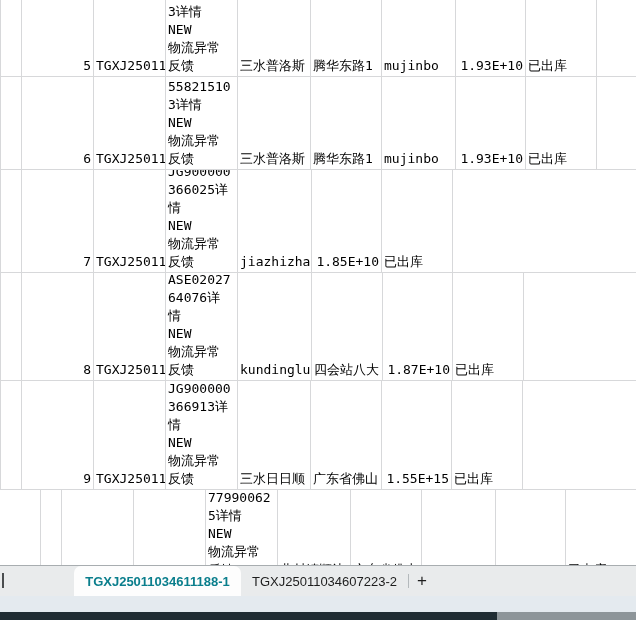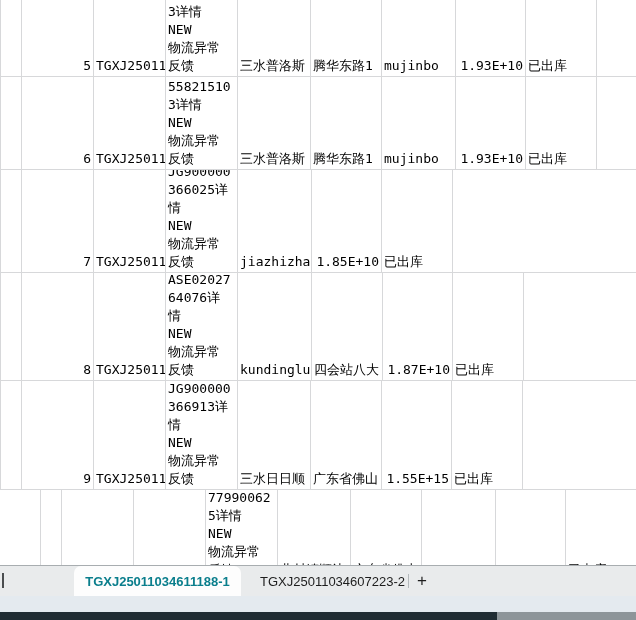--- a/index.html
+++ b/index.html
@@ -33,21 +33,21 @@
   .r10{top:490px;height:90px;border-bottom:none;margin-left:40px;}
   
   .tabbar{position:absolute;left:0;top:565px;width:636px;height:31px;background:#e9ebec;
           border-top:1px solid #a8adb0;box-sizing:border-box;}
   .navmark{position:absolute;left:2px;top:7px;width:2px;height:15px;background:#4a4d4f;}
   .tab{position:absolute;top:0;height:30px;display:flex;align-items:center;justify-content:center;
        font-size:13px;color:#1d1d1d;cursor:default;overflow:hidden;}
   .tab-summary{left:12px;width:68px;font-size:15px;margin-top:33px;}
   .tab-active{left:74px;width:167px;background:#fdfdfd;border-radius:7px 7px 0 0;
               color:#0a7e8c;font-weight:bold;}
-  .tab-2{left:241px;width:167px;margin-left:8px;}
+  .tab-2{left:241px;width:167px;}
   .vsep{position:absolute;left:408px;top:8px;width:1px;height:14px;background:#b4b9bc;}
   .addbtn{position:absolute;left:411px;top:0;width:22px;height:30px;display:flex;
           align-items:center;justify-content:center;font-size:17px;color:#1d1d1d;}
   
   .strip{position:absolute;left:0;top:596px;width:636px;height:16px;background:#e4eaef;}
   .bottombar{position:absolute;left:0;top:612px;width:636px;height:8px;}
   .bb-dark{position:absolute;left:0;top:0;width:497px;height:8px;background:#202d33;}
   .bb-light{position:absolute;left:497px;top:0;width:139px;height:8px;background:#8d9599;}
 </style>
 </head>

